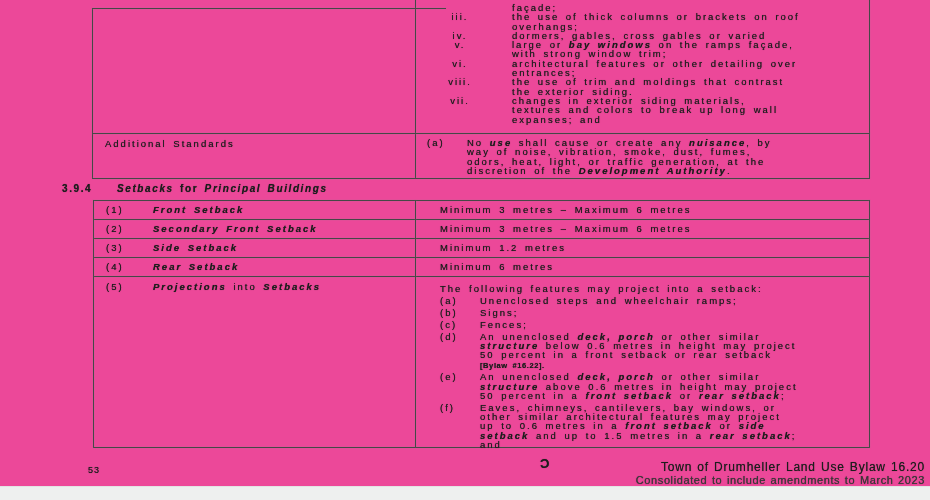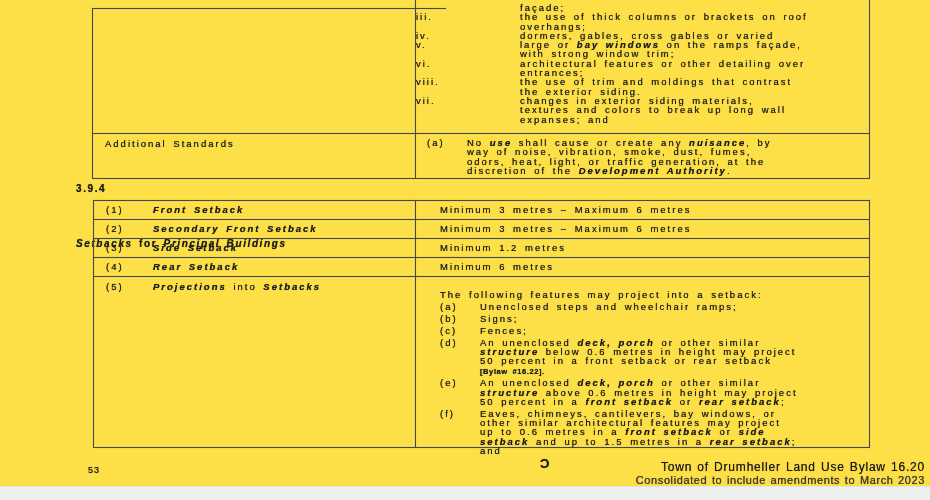--- a/index.html
+++ b/index.html
@@ -1,38 +1,38 @@
 <!DOCTYPE html>
 <html><head>
 <meta charset="utf-8">
 <style>
   html,body { margin:0; padding:0; background:#ffffff; }
   .page {
-    position:relative; width:930px; height:500px; background:#fde047;
+    position:relative; width:930px; height:500px; background:#ec4899;
     font-family:"Liberation Sans","DejaVu Sans",sans-serif;
     color:#1d1d1d; font-size:9.5px; letter-spacing:2px; word-spacing:2px;
     line-height:9.3px; overflow:hidden;
     text-shadow:0 0 0.7px rgba(30,30,30,0.85);
   }
   .em { font-weight:700; font-style:italic; }
   .sm { font-size:7.5px; letter-spacing:0.6px; font-weight:700; }
   .hline { position:absolute; height:1px; background:#474747; box-shadow:0 0 1px #8a8a8a; }
   .vline { position:absolute; width:1px; background:#474747; box-shadow:0 0 1px #8a8a8a; }
   .abs { position:absolute; }
   .li { display:flex; margin:0; }
-  .li .num { flex:0 0 88px; text-align:left; margin-right:16px; }
+  .li .num { flex:0 0 88px; text-align:center; margin-right:8px; }
   .li .txt { flex:1; }
   .sub { display:flex; margin-bottom:2.5px; }
   .sub .num { flex:0 0 40px; }
   .sub .txt { flex:1; }
   .srow { position:absolute; left:93px; width:777px; display:flex; align-items:center; }
   .srow .c1 { flex:0 0 322px; padding-left:13px; display:flex; }
   .srow .c1 .rnum { flex:0 0 47px; }
   .srow .c2 { flex:1; padding-left:12px; }
-  .heading { position:absolute; left:76px; top:184px; display:flex; font-size:10px; font-weight:700; letter-spacing:1.6px;flex-direction:column; }
+  .heading { position:absolute; left:62px; top:184px; display:flex; font-size:10px; font-weight:700; letter-spacing:1.6px; }
   .heading .hnum { flex:0 0 55px; }
   .footer-text { position:absolute; right:5px; text-align:right; }
   .band { position:absolute; left:0; top:486px; width:930px; height:14px; background:#eef0ef; border-top:1px solid #e2e4e3; }
 </style>
 </head>
 <body>
 
 <div class="page">
 
   <div>
@@ -128,21 +128,21 @@
           <span><span class="em">Rear Setback</span></span>
         </div>
       <div class="c2">Minimum 6 metres</div>
     </div>
 
     <div class="srow" style="top:276px; height:171px; align-items:flex-start;">
       <div class="c1" style="padding-top:6px;">
         <span class="rnum">(5)</span>
         <span><span class="em">Projections</span><span> into </span><span class="em">Setbacks</span></span>
       </div>
-      <div class="c2" style="padding-top:14px;">
+      <div class="c2" style="padding-top:8px;">
         <div style="margin-bottom:3px;">The following features may project into a setback:</div>
         <div class="sub">
           <span class="num">(a)</span>
           <div class="txt"><span>Unenclosed steps and wheelchair ramps;</span></div>
         </div>
         <div class="sub">
           <span class="num">(b)</span>
           <div class="txt"><span>Signs;</span></div>
         </div>
         <div class="sub">

